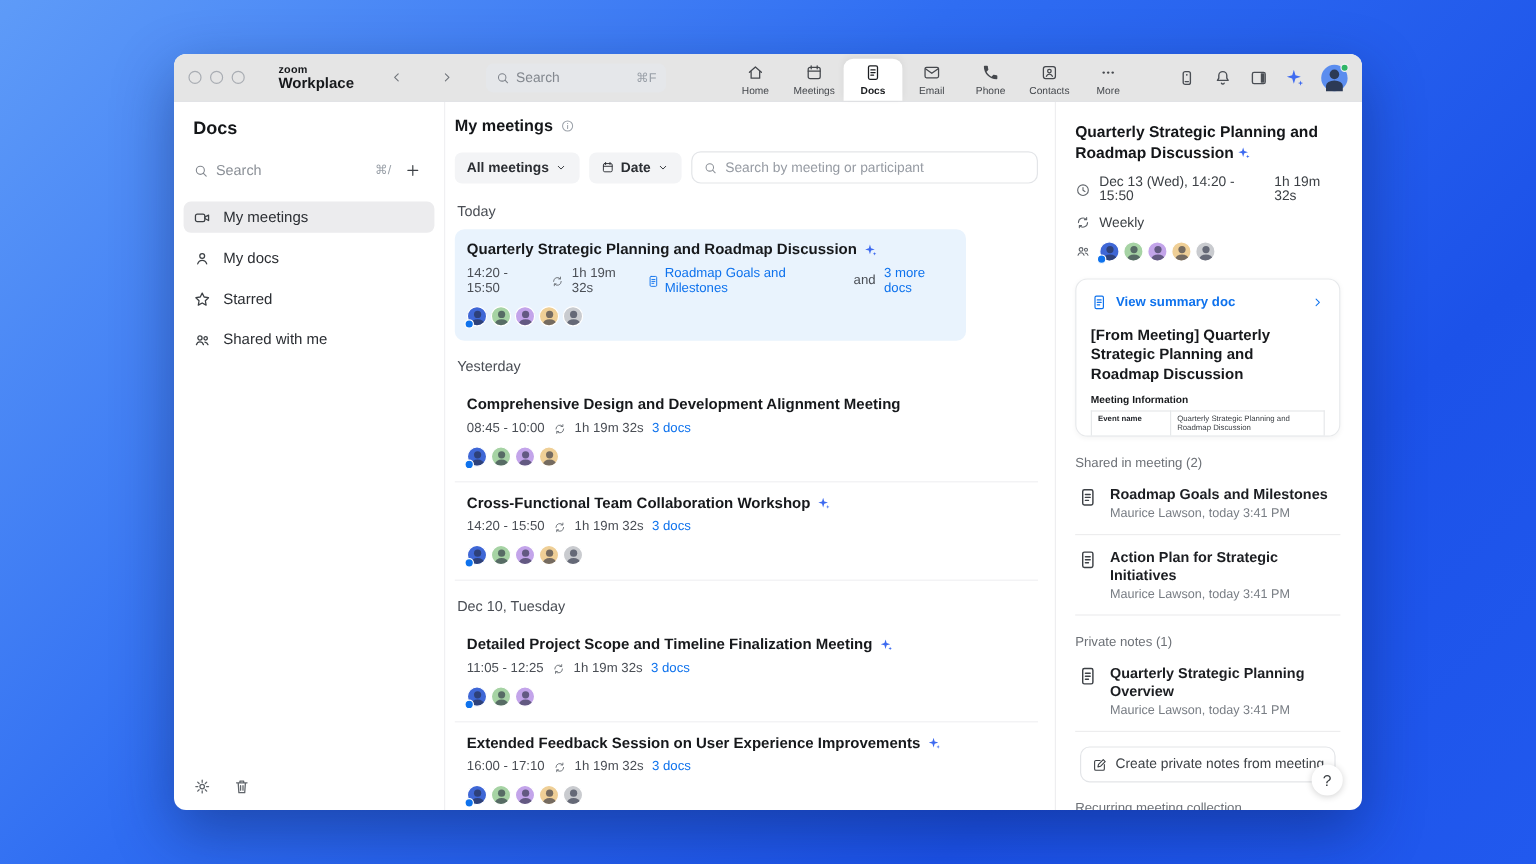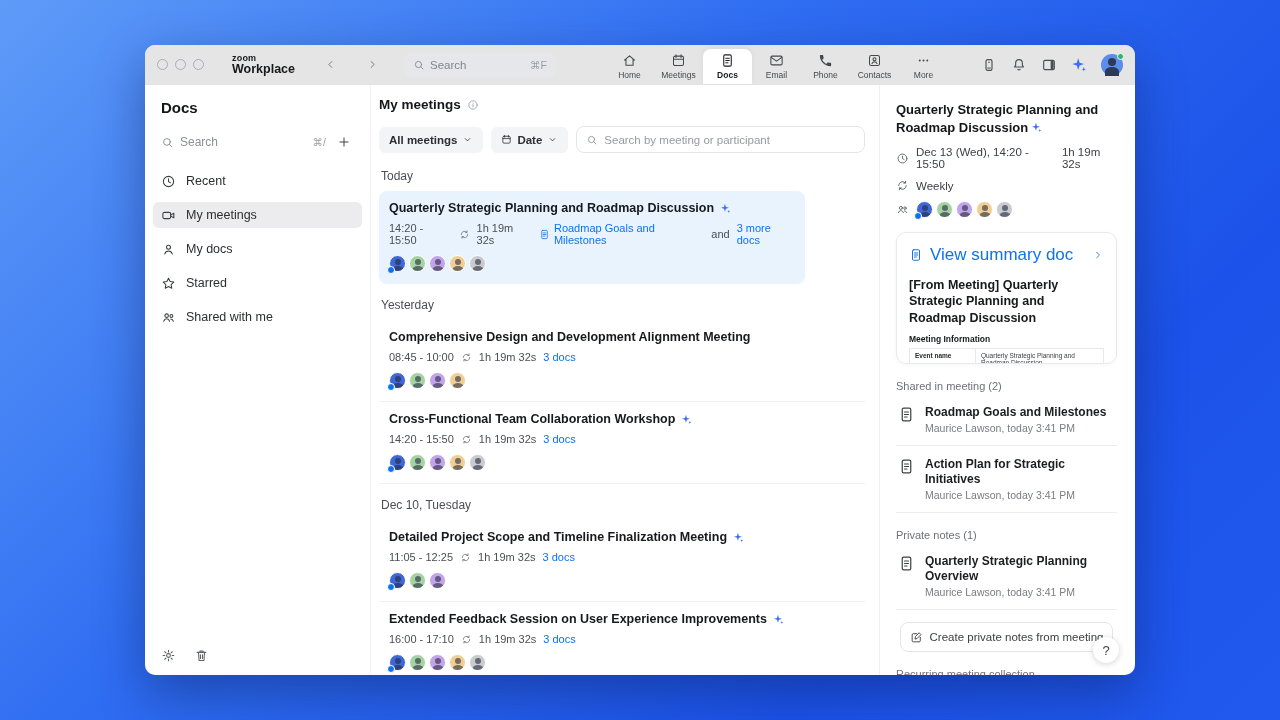--- a/index.html
+++ b/index.html
@@ -108,21 +108,21 @@
   .avatar::after { content:""; position:absolute; top:10px; left:50%; transform:translateX(-50%); width:11px; height:8px; border-radius:50% 50% 0 0; background:rgba(35,40,60,.6); }
   .host-badge { position:absolute; bottom:-2px; left:-2px; width:8px; height:8px; border-radius:50%; background:#0e72ed; border:1.5px solid #fff; z-index:2; }
   
   .panel { width:255px; flex:none; padding:16px 18px 0 16px; position:relative; overflow:hidden; }
   .d-title { font-size:13px; font-weight:bold; color:#141619; line-height:1.35; margin-bottom:10px; }
   .d-title .spark-sm { display:inline-block; vertical-align:-1px; margin-left:3px; }
   .d-meta { display:flex; align-items:center; gap:7px; font-size:11.5px; color:#3c4045; margin-bottom:9px; }
   .d-meta .ic { width:13px; height:13px; color:#5f646a; }
   .d-meta .dur { margin-left:6px; }
   .sumcard { border:1px solid #e7e9eb; border-radius:10px; padding:12px 12px 0; margin-top:14px; box-shadow:0 1px 4px rgba(0,0,0,.04); overflow:hidden; height:132px; }
-  .sum-row { display:flex; align-items:center; gap:7px; color:#0e72ed; font-size:17px; font-weight:normal; cursor:pointer; }
+  .sum-row { display:flex; align-items:center; gap:7px; color:#0e72ed; font-size:11px; font-weight:bold; cursor:pointer; }
   .sum-row .ic { width:14px; height:14px; }
   .sum-row .chev { margin-left:auto; width:12px; height:12px; }
   .docprev { margin-top:12px; }
   .dp-title { font-size:12.5px; font-weight:bold; color:#17191c; line-height:1.3; margin-bottom:8px; }
   .dp-section { font-size:8.5px; font-weight:bold; color:#17191c; margin-bottom:4px; }
   .dp-table { width:100%; border-collapse:collapse; }
   .dp-table td { border:1px solid #e6e8ea; font-size:6.5px; color:#3c4045; padding:3px 5px; vertical-align:top; }
   .dp-table td.lbl { font-weight:bold; width:34%; color:#26292e; }
   .sec-h { font-size:11px; color:#6d7177; margin:16px 0 2px; }
   .docitem { display:flex; align-items:flex-start; gap:10px; padding:11px 2px; border-bottom:1px solid #ededee; cursor:pointer; }
@@ -367,26 +367,20 @@
             </svg>
           <input placeholder="Search" style="">
           <span class="short">⌘/</span>
         </div>
         <div class="sb-plus">
             <svg class="ic">
               <use href="#i-plus"></use>
             </svg>
           </div>
       </div>
-      <div class="sb-item">
-        <svg class="ic">
-            <use href="#i-clock"></use>
-          </svg>
-        <span>Recent</span>
-      </div>
       <div class="sb-item sel">
         <svg class="ic">
             <use href="#i-video"></use>
           </svg>
         <span>My meetings</span>
       </div>
       <div class="sb-item">
         <svg class="ic">
             <use href="#i-person"></use>
           </svg>

